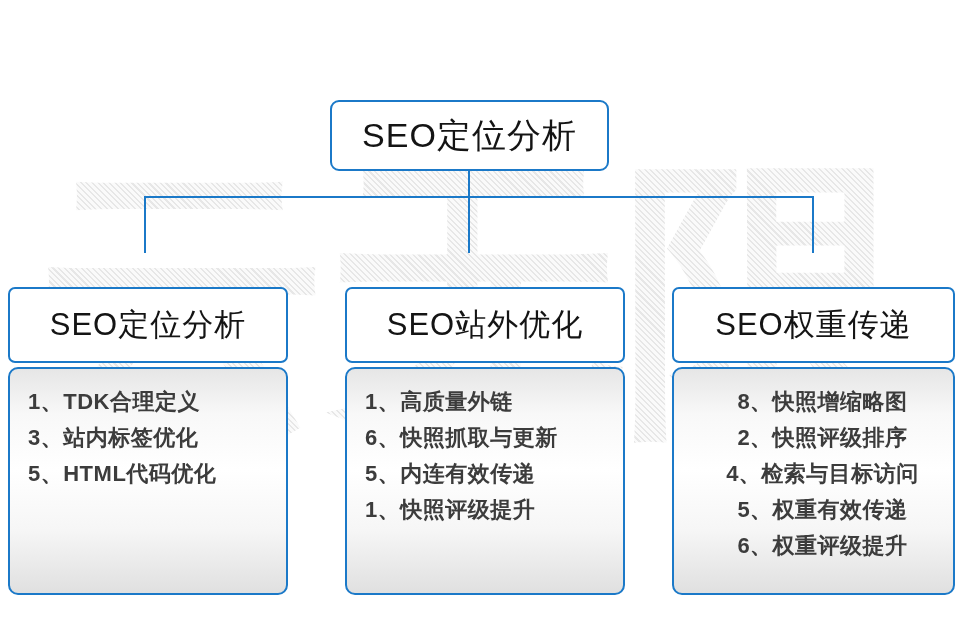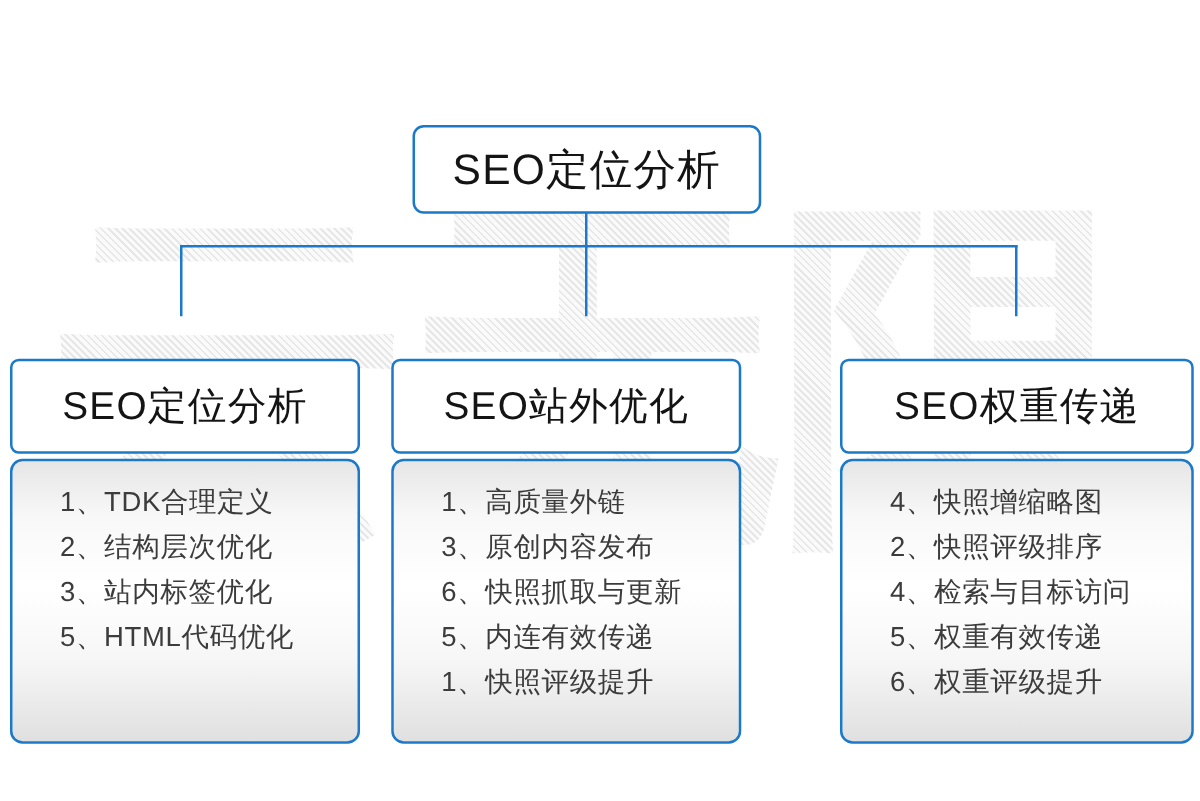--- a/index.html
+++ b/index.html
@@ -65,25 +65,26 @@
     top:252px;height:76px;
     border-radius:7px;
     font-size:31px;
     letter-spacing:1px;
   }
   .col-body{
     top:332px;height:228px;
     border-radius:10px;
     background:linear-gradient(180deg,#e6e6e6 0%,#f8f8f8 20%,#ffffff 45%,#f6f6f6 72%,#e0e0e0 100%);
     display:block;
-    padding:15px 0 0 38px;
+    padding:15px 0 0 18px;
+    font-weight:bold;
   }
   .col1{left:8px;width:280px;}
-  .col2{left:313px;width:280px;}
-  .col3{left:672px;width:283px;}
+  .col2{left:345px;width:280px;}
+  .col3{left:672px;width:283px;text-align:center;}
 
   .item{
     font-size:22px;
     line-height:36px;
     color:#3c3c3c;
     letter-spacing:0.5px;
     white-space:nowrap;
   }
 </style>
 </head>
@@ -101,40 +102,38 @@
 
   <div class="node root-node">
     <span>SEO定位分析</span>
   </div>
 
   <div class="node col-header col1">
     <span>SEO定位分析</span>
   </div>
   <div class="node col-body col1">
     <div class="item">1、TDK合理定义</div>
-    <div class="item">2、结构层次优化</div>
     <div class="item">3、站内标签优化</div>
     <div class="item">5、HTML代码优化</div>
   </div>
 
   <div class="node col-header col2">
     <span>SEO站外优化</span>
   </div>
   <div class="node col-body col2">
     <div class="item">1、高质量外链</div>
-    <div class="item">3、原创内容发布</div>
     <div class="item">6、快照抓取与更新</div>
     <div class="item">5、内连有效传递</div>
     <div class="item">1、快照评级提升</div>
   </div>
 
   <div class="node col-header col3">
     <span>SEO权重传递</span>
   </div>
   <div class="node col-body col3">
-    <div class="item">4、快照增缩略图</div>
+    <div class="item">8、快照增缩略图</div>
     <div class="item">2、快照评级排序</div>
     <div class="item">4、检索与目标访问</div>
     <div class="item">5、权重有效传递</div>
     <div class="item">6、权重评级提升</div>
   </div>
 
 </div>
 
 </body></html>

